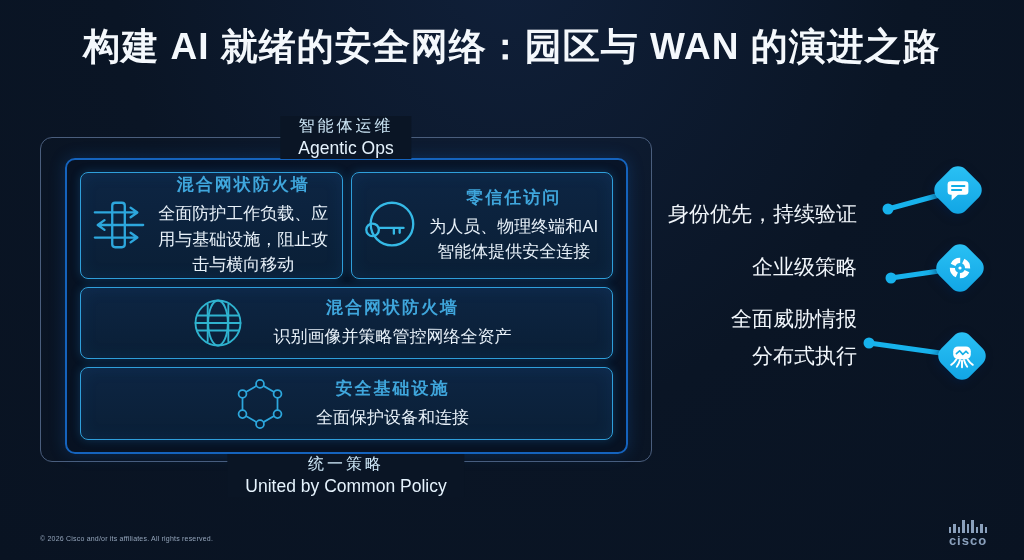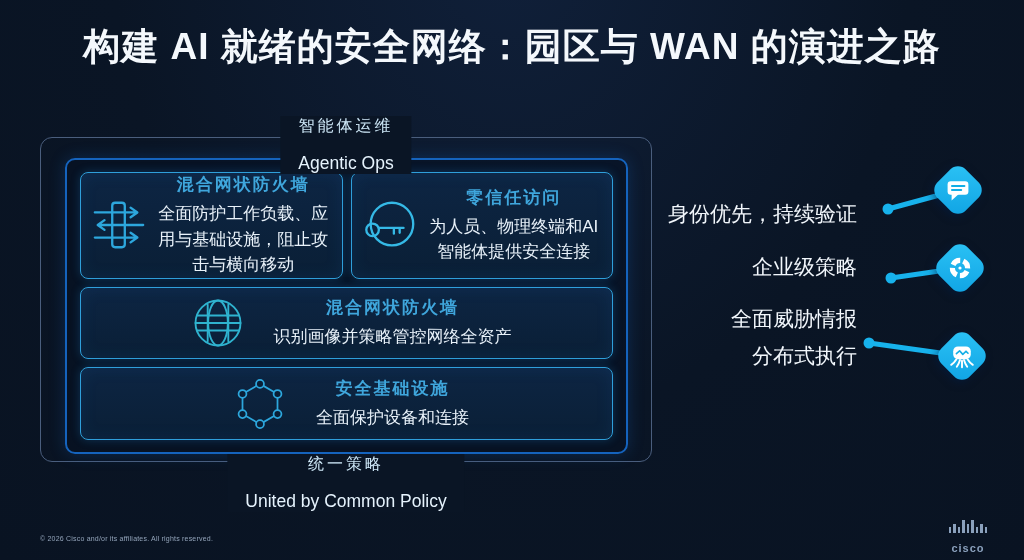--- a/index.html
+++ b/index.html
@@ -22,21 +22,21 @@
     border:1px solid #4a5e7d; border-radius:12px;
   }
   .edge-label {
     position:absolute; left:50%; transform:translateX(-50%);
     text-align:center; background:#0a1525; padding:0 18px; z-index:3;
     white-space:nowrap;
   }
   .edge-label.top { top:-22px; }
   .edge-label.bottom { top:316px; }
   .edge-label .zh { display:block; font-size:16px; letter-spacing:3px; color:#cfe9f9; }
-  .edge-label .en { display:block; font-size:17.5px; margin-top:16px; color:#e6f3fd; }
+  .edge-label .en { display:block; font-size:17.5px; margin-top:1px; color:#e6f3fd; }
   
   .inner-box {
     position:absolute; left:24px; top:20px; width:563px; height:296px;
     border:2px solid #1563bd; border-radius:10px;
     background:rgba(6,17,34,.55);
     box-shadow:0 0 16px rgba(20,100,190,.28);
     padding:12px 13px;
     display:flex; flex-direction:column; gap:8px;
   }
   .card-row { display:flex; gap:8px; flex:1; }
@@ -67,21 +67,21 @@
     display:flex; align-items:center; justify-content:center;
     box-shadow:0 3px 9px rgba(0,30,70,.55);
   }
   .diamond svg { transform:rotate(-45deg); }
   
   .copyright { position:absolute; left:40px; top:535px; font-size:7px; color:#93a4ba; letter-spacing:.2px; }
   .cisco-logo { position:absolute; right:24px; top:519px; width:64px; text-align:center; color:#8aa0bc; }
   .bars { display:flex; align-items:flex-end; justify-content:center; gap:2px; height:14px; }
   .bars i { width:2.5px; background:#8aa0bc; display:block; }
   .b1{height:6px}.b2{height:9px}.b3{height:6px}.b4{height:13px}.b5{height:9px}.b6{height:13px}.b7{height:6px}.b8{height:9px}.b9{height:6px}
-  .cisco-word { font-size:11px; font-weight:700; letter-spacing:1px; margin-top:10px; line-height:1; }
+  .cisco-word { font-size:13px; font-weight:700; letter-spacing:1px; margin-top:1px; line-height:1; }
 </style>
 </head>
 <body>
 
 <div class="slide-title">构建 AI 就绪的安全网络：园区与 WAN 的演进之路</div>
 
 <div class="outer-box">
 
   <div class="edge-label top">
     <span class="zh">智能体运维</span>

